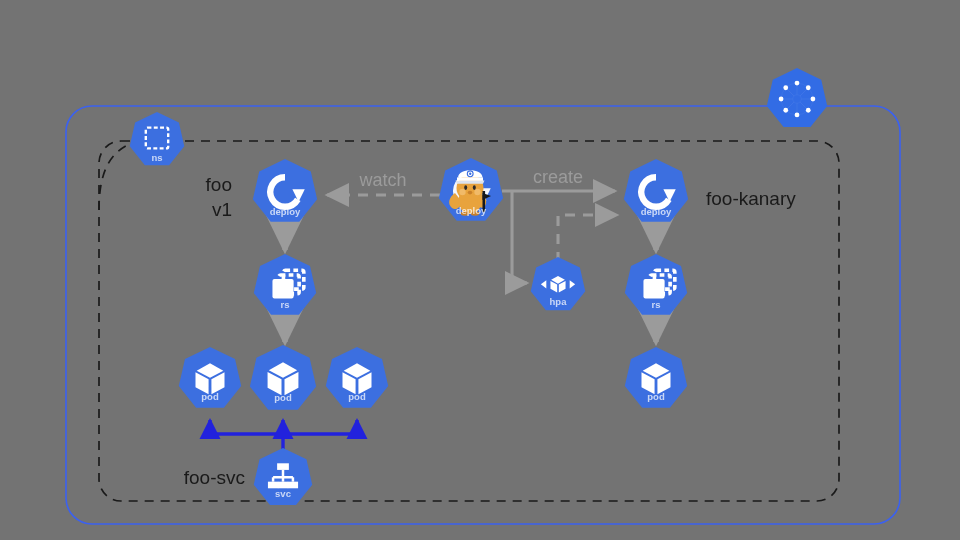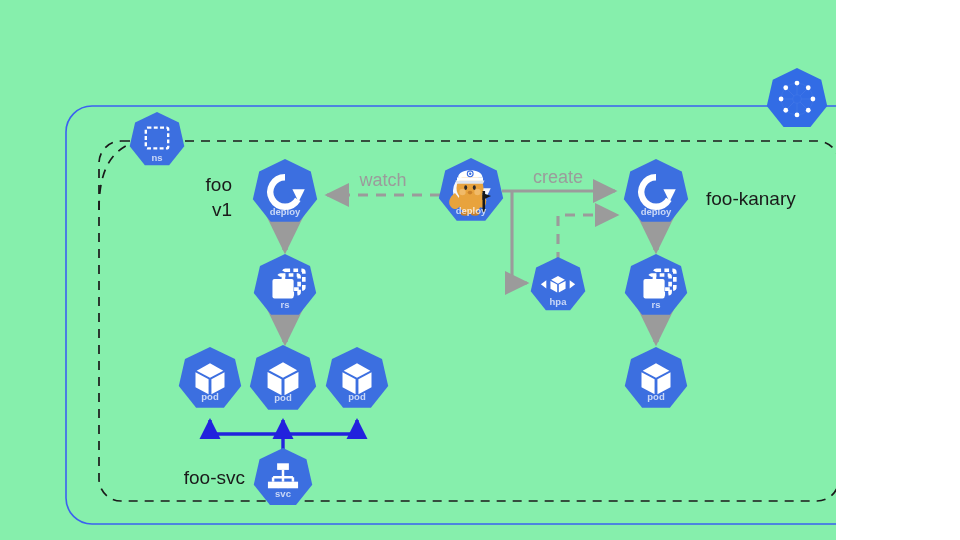--- a/index.html
+++ b/index.html
@@ -6,23 +6,23 @@
   html, body {
     margin: 0;
     padding: 0;
     background: #ffffff;
   }
   body {
     font-family: "Liberation Sans", sans-serif;
   }
   #canvas {
     position: relative;
-    width: 836px;
+    width: 960px;
     height: 540px;
-    background: #86efac;
+    background: #737373;
     overflow: hidden;
   }
   #diagram-svg {
     position: absolute;
     left: 0;
     top: 0;
     width: 960px;
     height: 540px;
   }
   .node-label-text {

